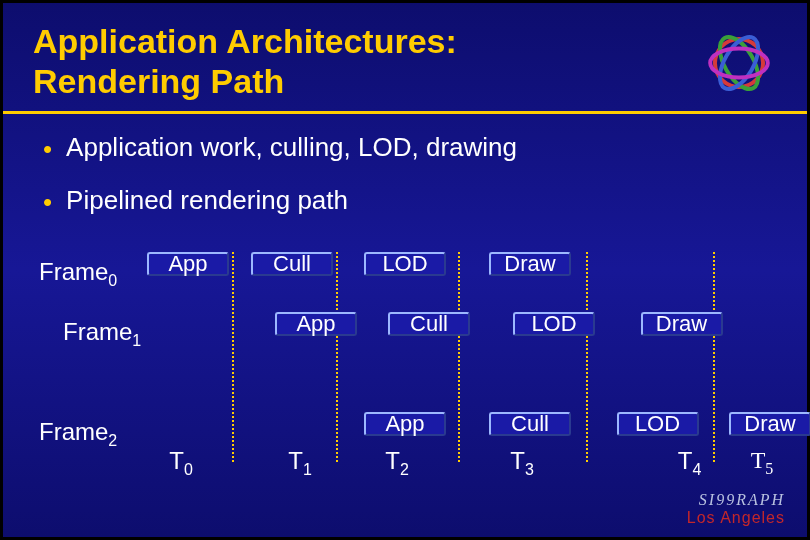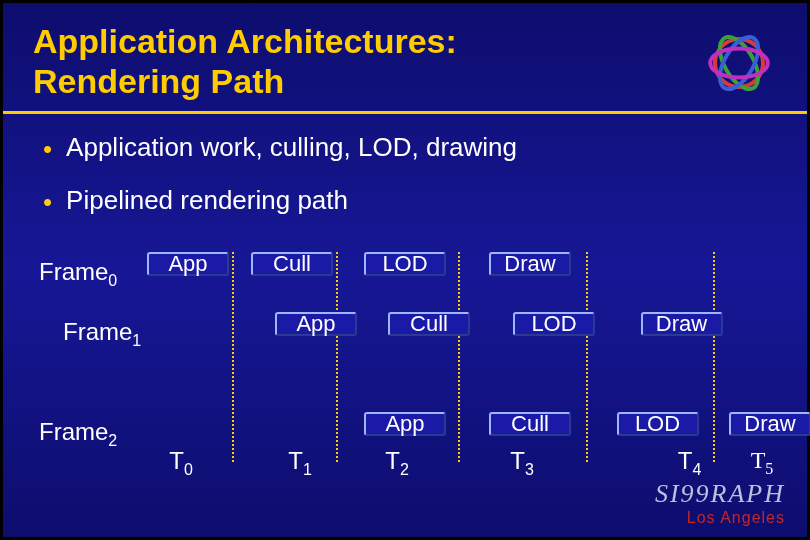--- a/index.html
+++ b/index.html
@@ -110,21 +110,21 @@
   .footer {
     position: absolute;
     bottom: 10px;
     right: 22px;
     text-align: right;
   }
   .footer .sig {
     font-family: "Times New Roman", serif;
     font-style: italic;
     color: #b9c2e0;
-    font-size: 26px;
+    font-size: 16px;
     letter-spacing: 2px;
   }
   .footer .la {
     color: #c3272a;
     font-size: 16px;
     letter-spacing: 1px;
   }
 </style>
 </head>
 <body>

